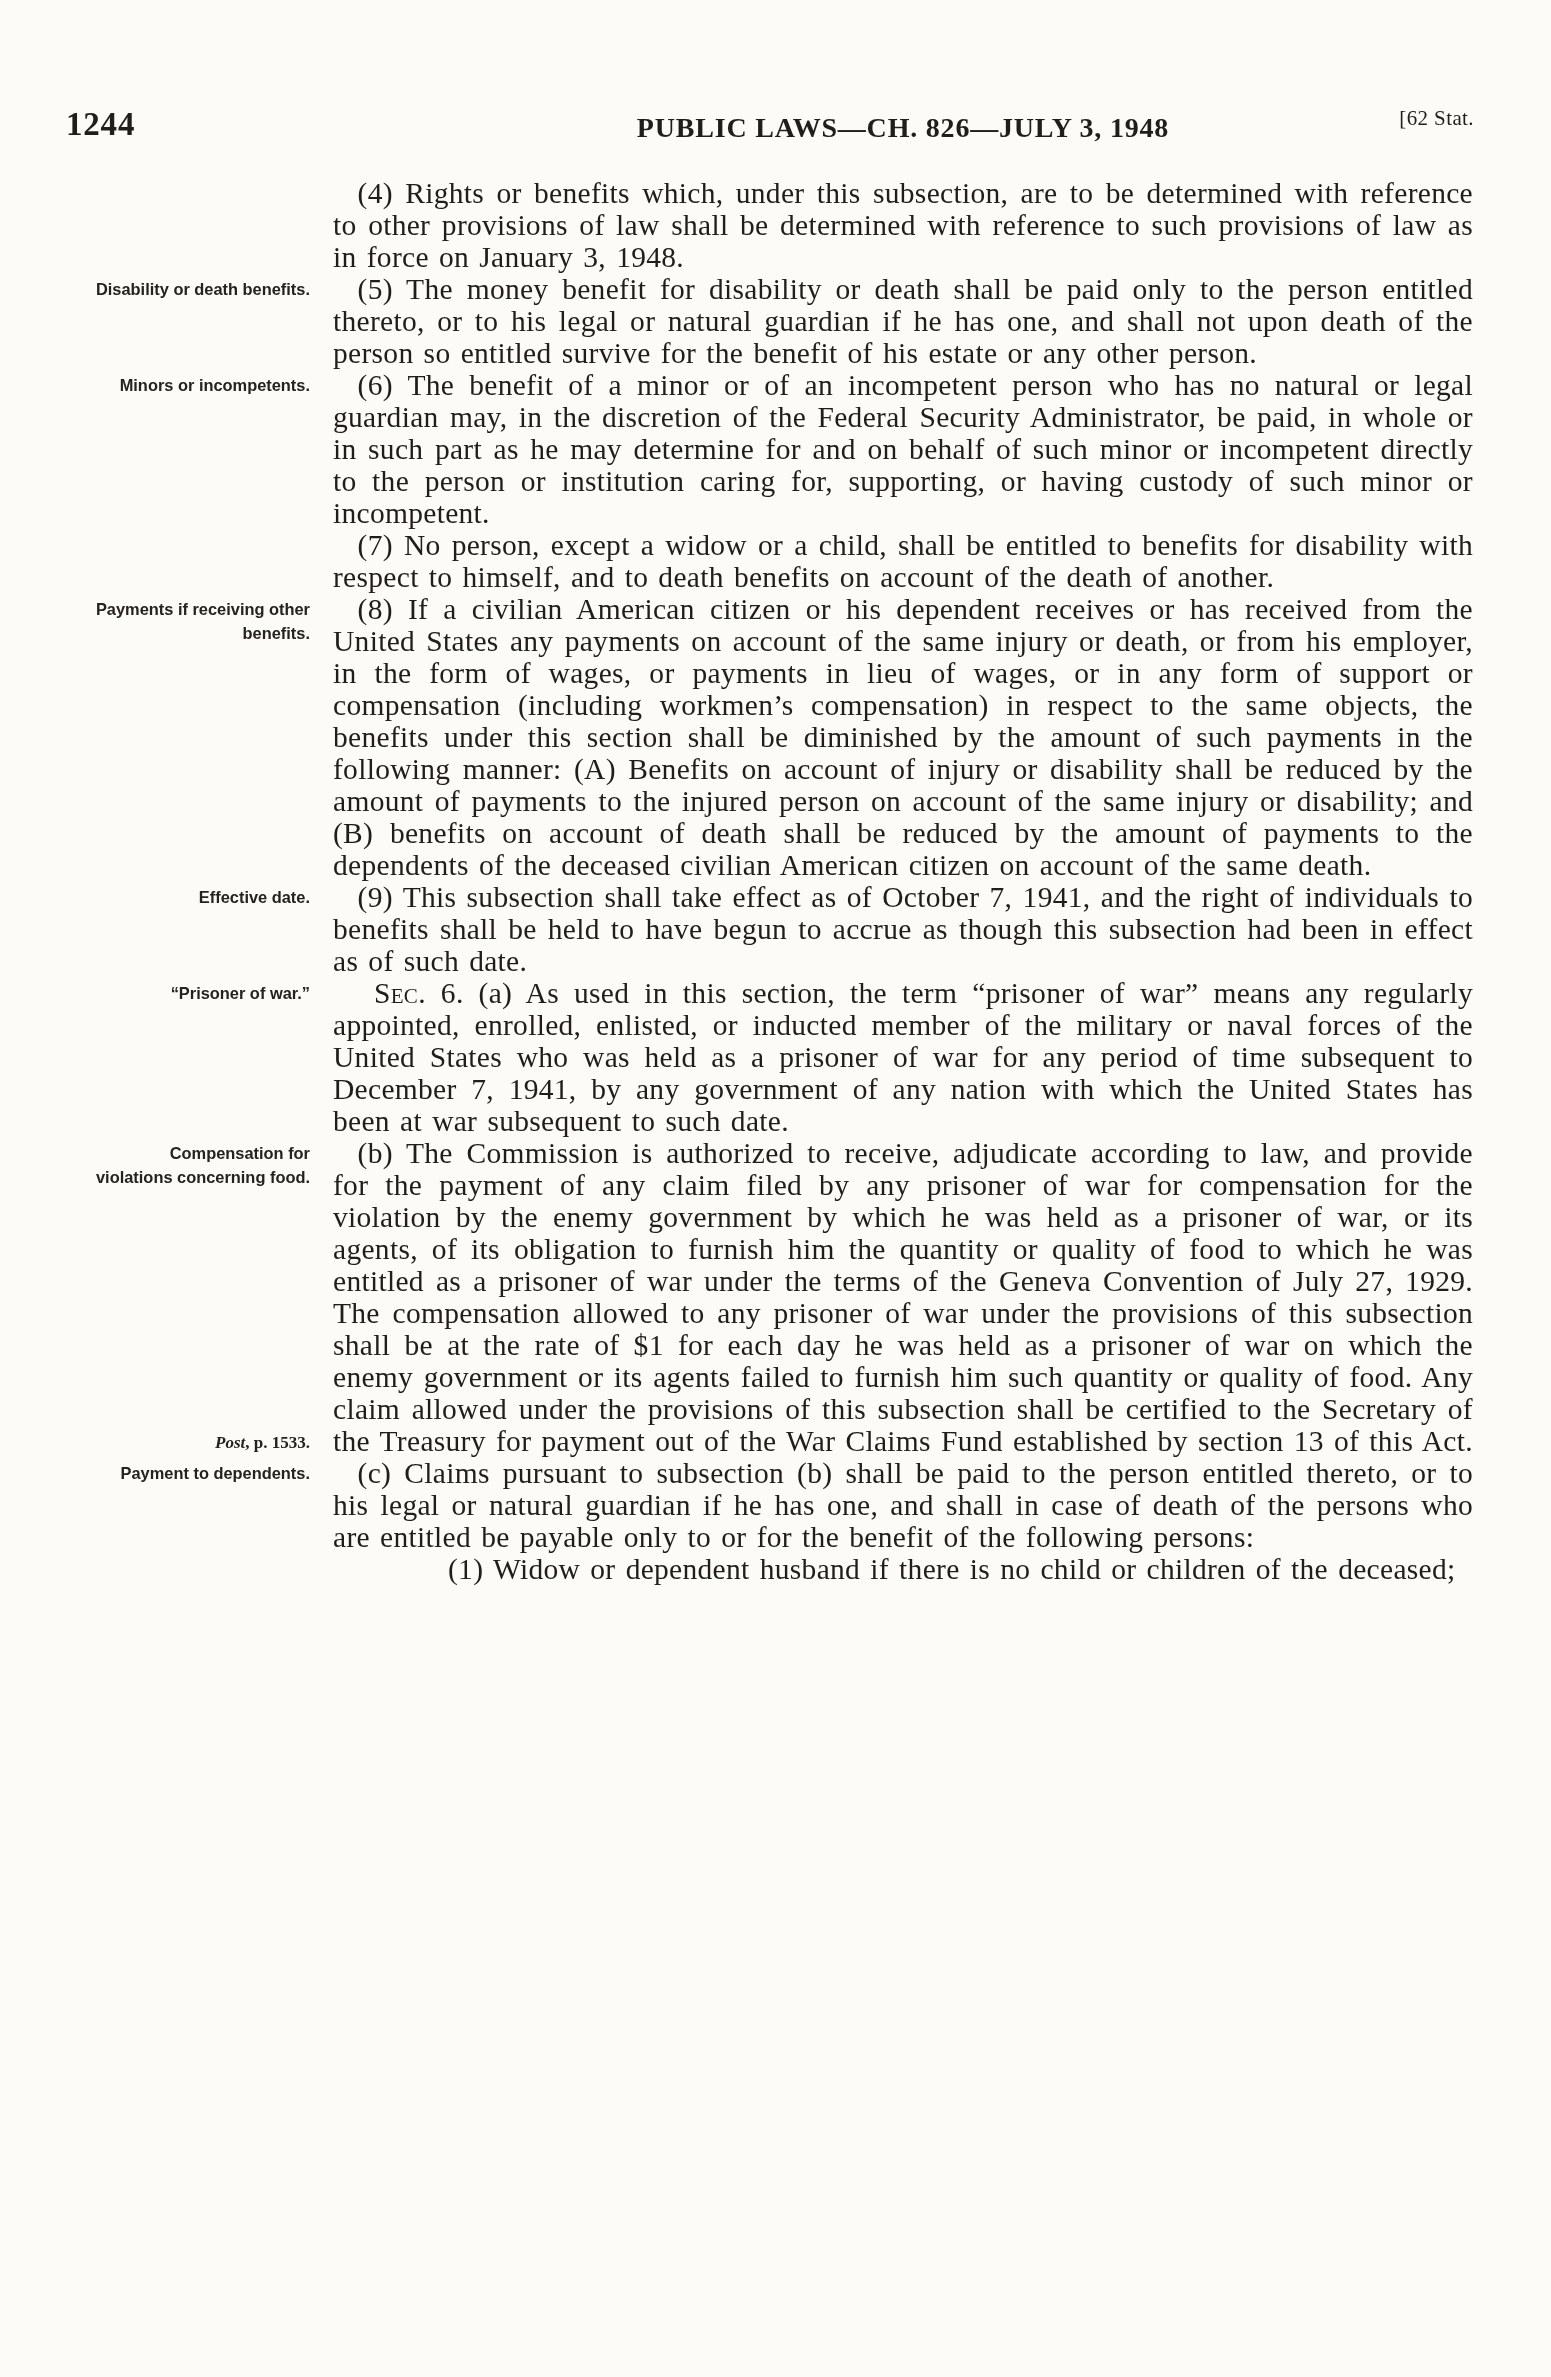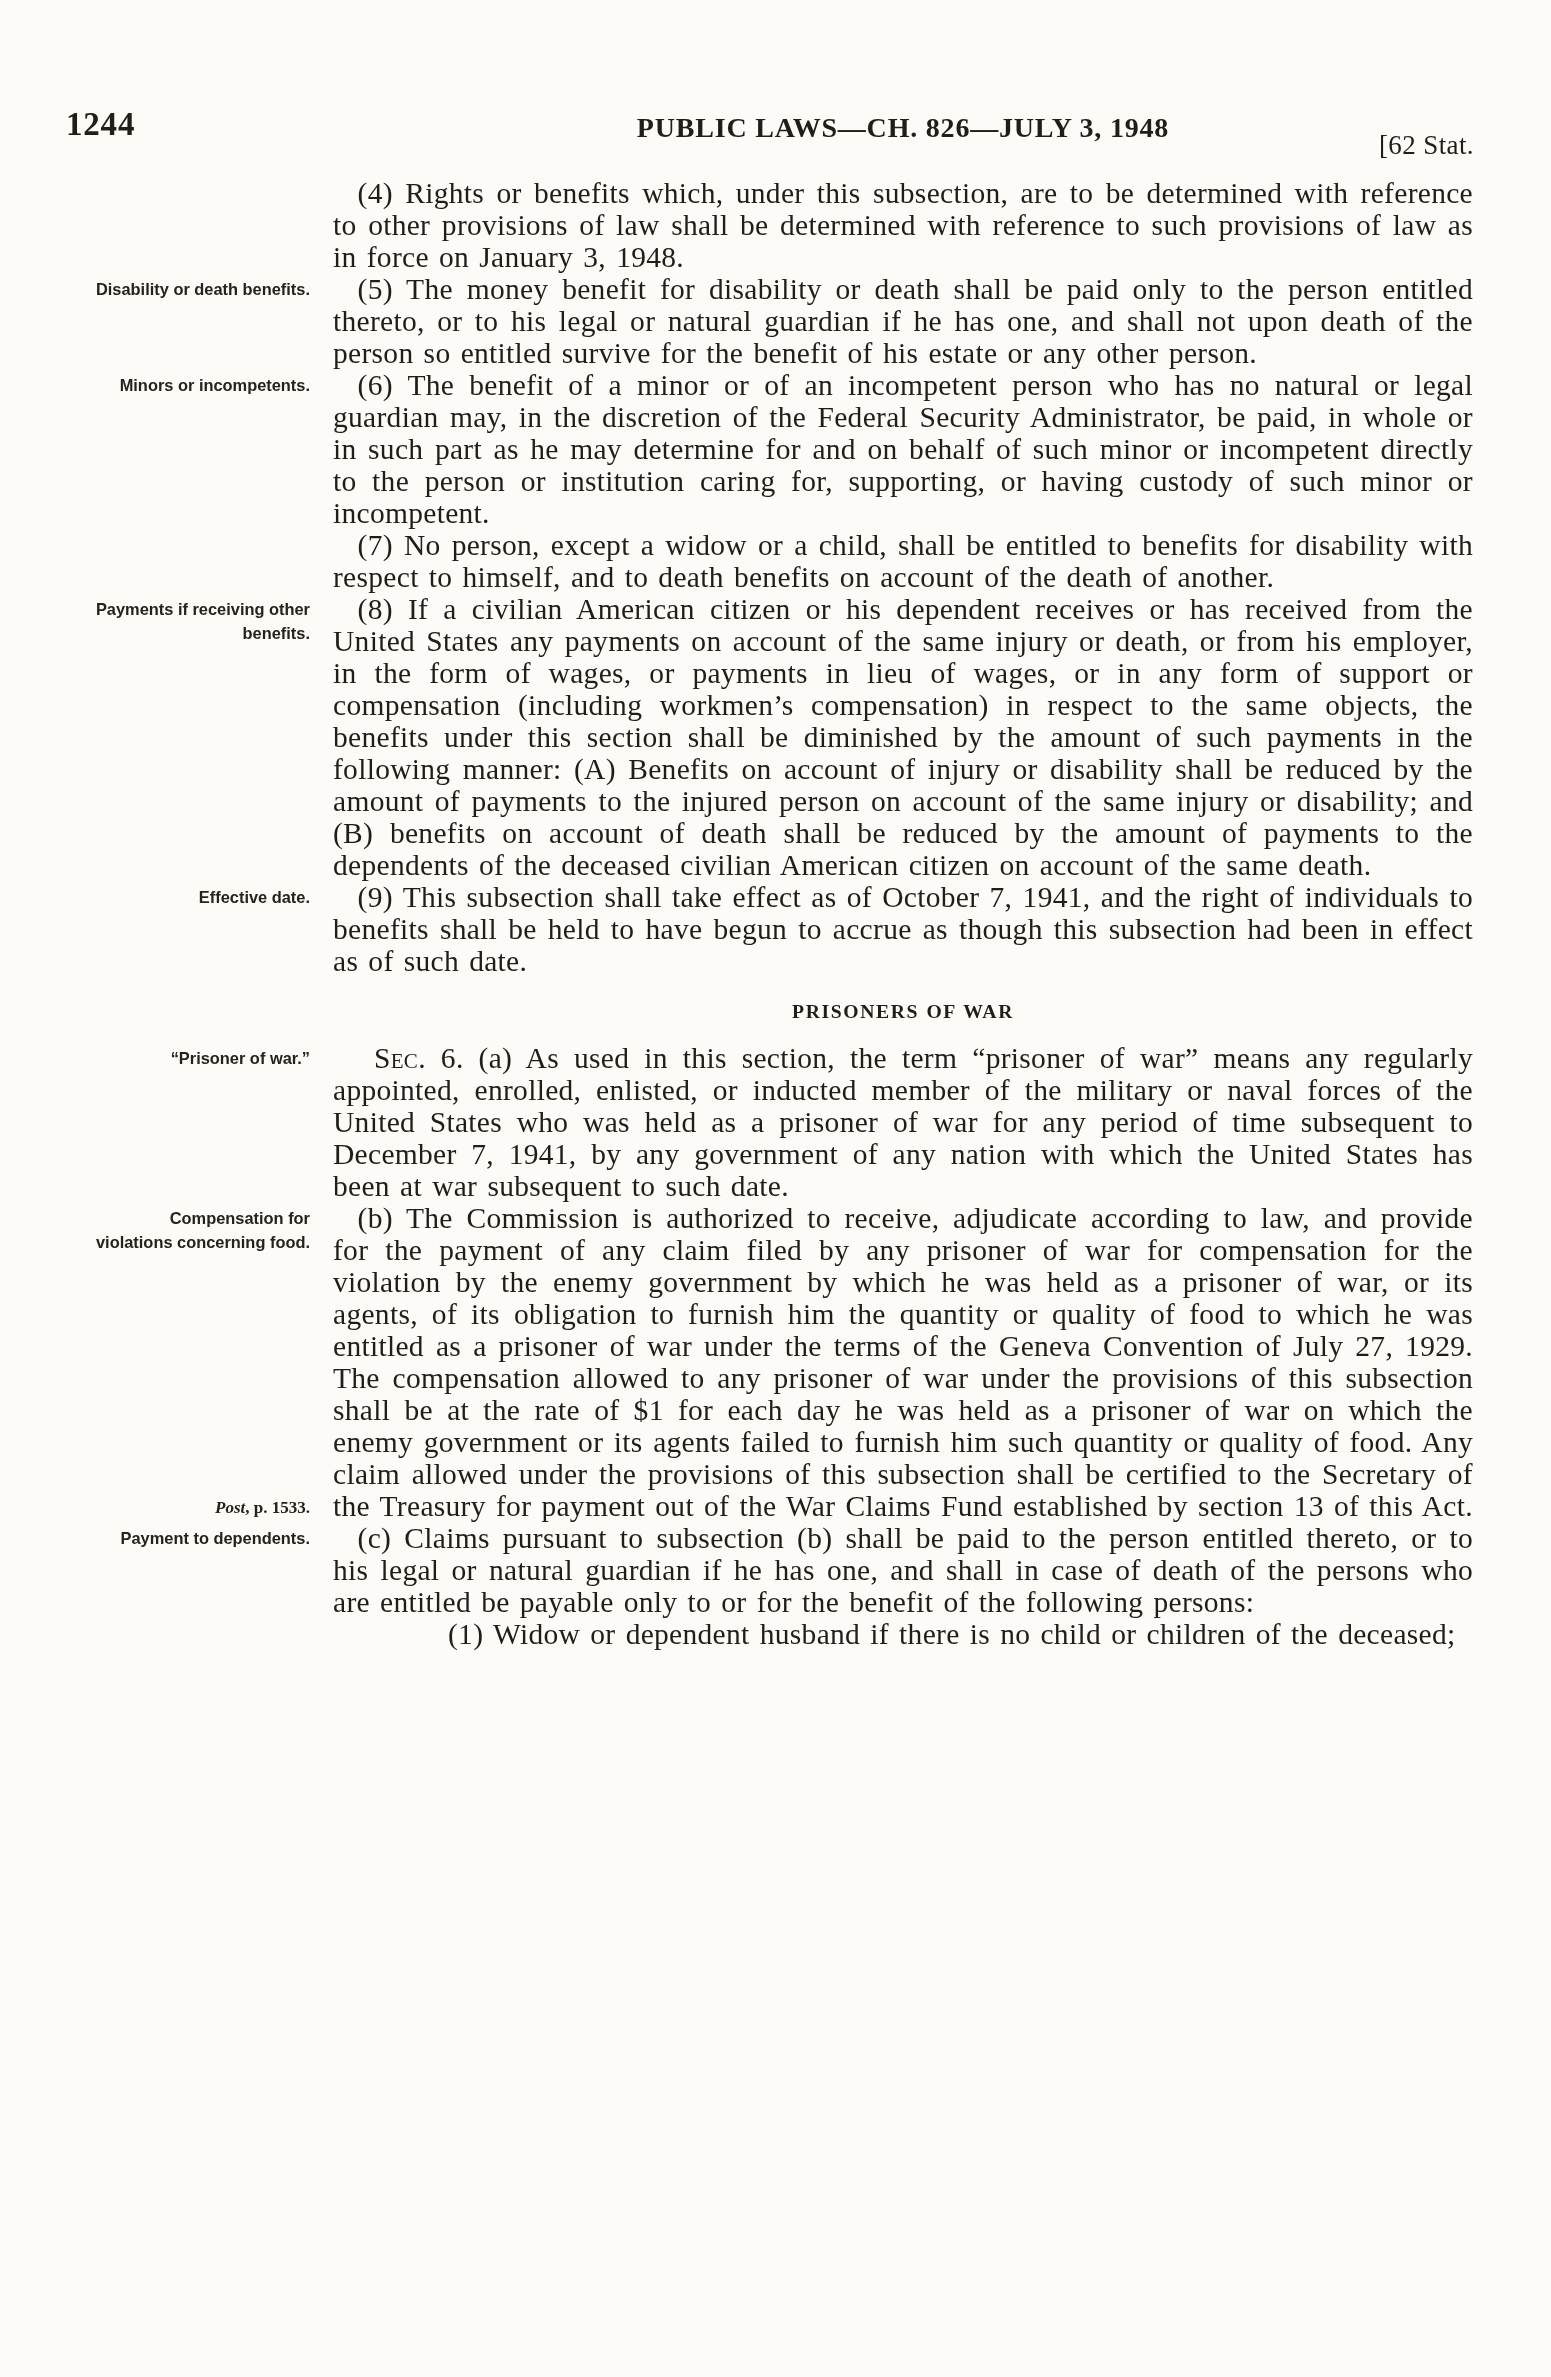--- a/index.html
+++ b/index.html
@@ -18,22 +18,22 @@
   .header-row { position: absolute; top: 106px; left: 0; width: 1551px; height: 43px; text-decoration: underline; }
   .page-num {
     position: absolute; left: 66px; top: 0;
     font-size: 33px; font-weight: bold; letter-spacing: 0.8px;
   }
   .header-center {
     position: absolute; left: 333px; width: 1140px; top: 5.7px;
     text-align: center; font-size: 28px; font-weight: bold; letter-spacing: 0.8px;
   }
   .header-right {
-    position: absolute; right: 77px; top: 24px;
-    font-size: 27px; letter-spacing: 0.4px;
+    position: absolute; right: 77px; top: 0;
+    font-size: 21px; letter-spacing: 0.4px;
   }
   
   .body-col {
     position: absolute; top: 177px; left: 333px; width: 1140px;
     font-size: 29.5px; line-height: 32px;
     letter-spacing: 0.3px; word-spacing: 2.5px;
     text-align: justify;
   }
   .para { position: relative; text-indent: 24.6px; }
   .para.sec { text-indent: 41px; }
@@ -95,21 +95,20 @@
     <p class="para">
       <span class="mnote">Payments if receiving other benefits.</span>
       <span>(8) If a civilian American citizen or his dependent receives or has received from the United States any payments on account of the same injury or death, or from his employer, in the form of wages, or payments in lieu of wages, or in any form of support or compensation (including workmen’s compensation) in respect to the same objects, the benefits under this section shall be diminished by the amount of such payments in the following manner: (A) Benefits on account of injury or disability shall be reduced by the amount of payments to the injured person on account of the same injury or disability; and (B) benefits on account of death shall be reduced by the amount of payments to the dependents of the deceased civilian American citizen on account of the same death.</span>
     </p>
 
     <p class="para">
       <span class="mnote">Effective date.</span>
       <span>(9) This subsection shall take effect as of October 7, 1941, and the right of individuals to benefits shall be held to have begun to accrue as though this subsection had been in effect as of such date.</span>
     </p>
 
-    <p class="crosshead">PRISONERS OF WAR</p>
 
     <p class="para sec">
       <span class="mnote">“Prisoner of war.”</span>
       <span class="smallcaps">Sec. 6.</span><span> (a) As used in this section, the term “prisoner of war” means any regularly appointed, enrolled, enlisted, or inducted member of the military or naval forces of the United States who was held as a prisoner of war for any period of time subsequent to December 7, 1941, by any government of any nation with which the United States has been at war subsequent to such date.</span>
     </p>
 
     <p class="para">
       <span class="mnote">Compensation for violations concerning food.</span>
       <span class="mnote bottom post"><span class="post-italic">Post</span><span>, p. 1533.</span></span>
       <span>(b) The Commission is authorized to receive, adjudicate according to law, and provide for the payment of any claim filed by any prisoner of war for compensation for the violation by the enemy government by which he was held as a prisoner of war, or its agents, of its obligation to furnish him the quantity or quality of food to which he was entitled as a prisoner of war under the terms of the Geneva Convention of July 27, 1929. The compensation allowed to any prisoner of war under the provisions of this subsection shall be at the rate of $1 for each day he was held as a prisoner of war on which the enemy government or its agents failed to furnish him such quantity or quality of food. Any claim allowed under the provisions of this subsection shall be certified to the Secretary of the Treasury for payment out of the War Claims Fund established by section 13 of this Act.</span>

